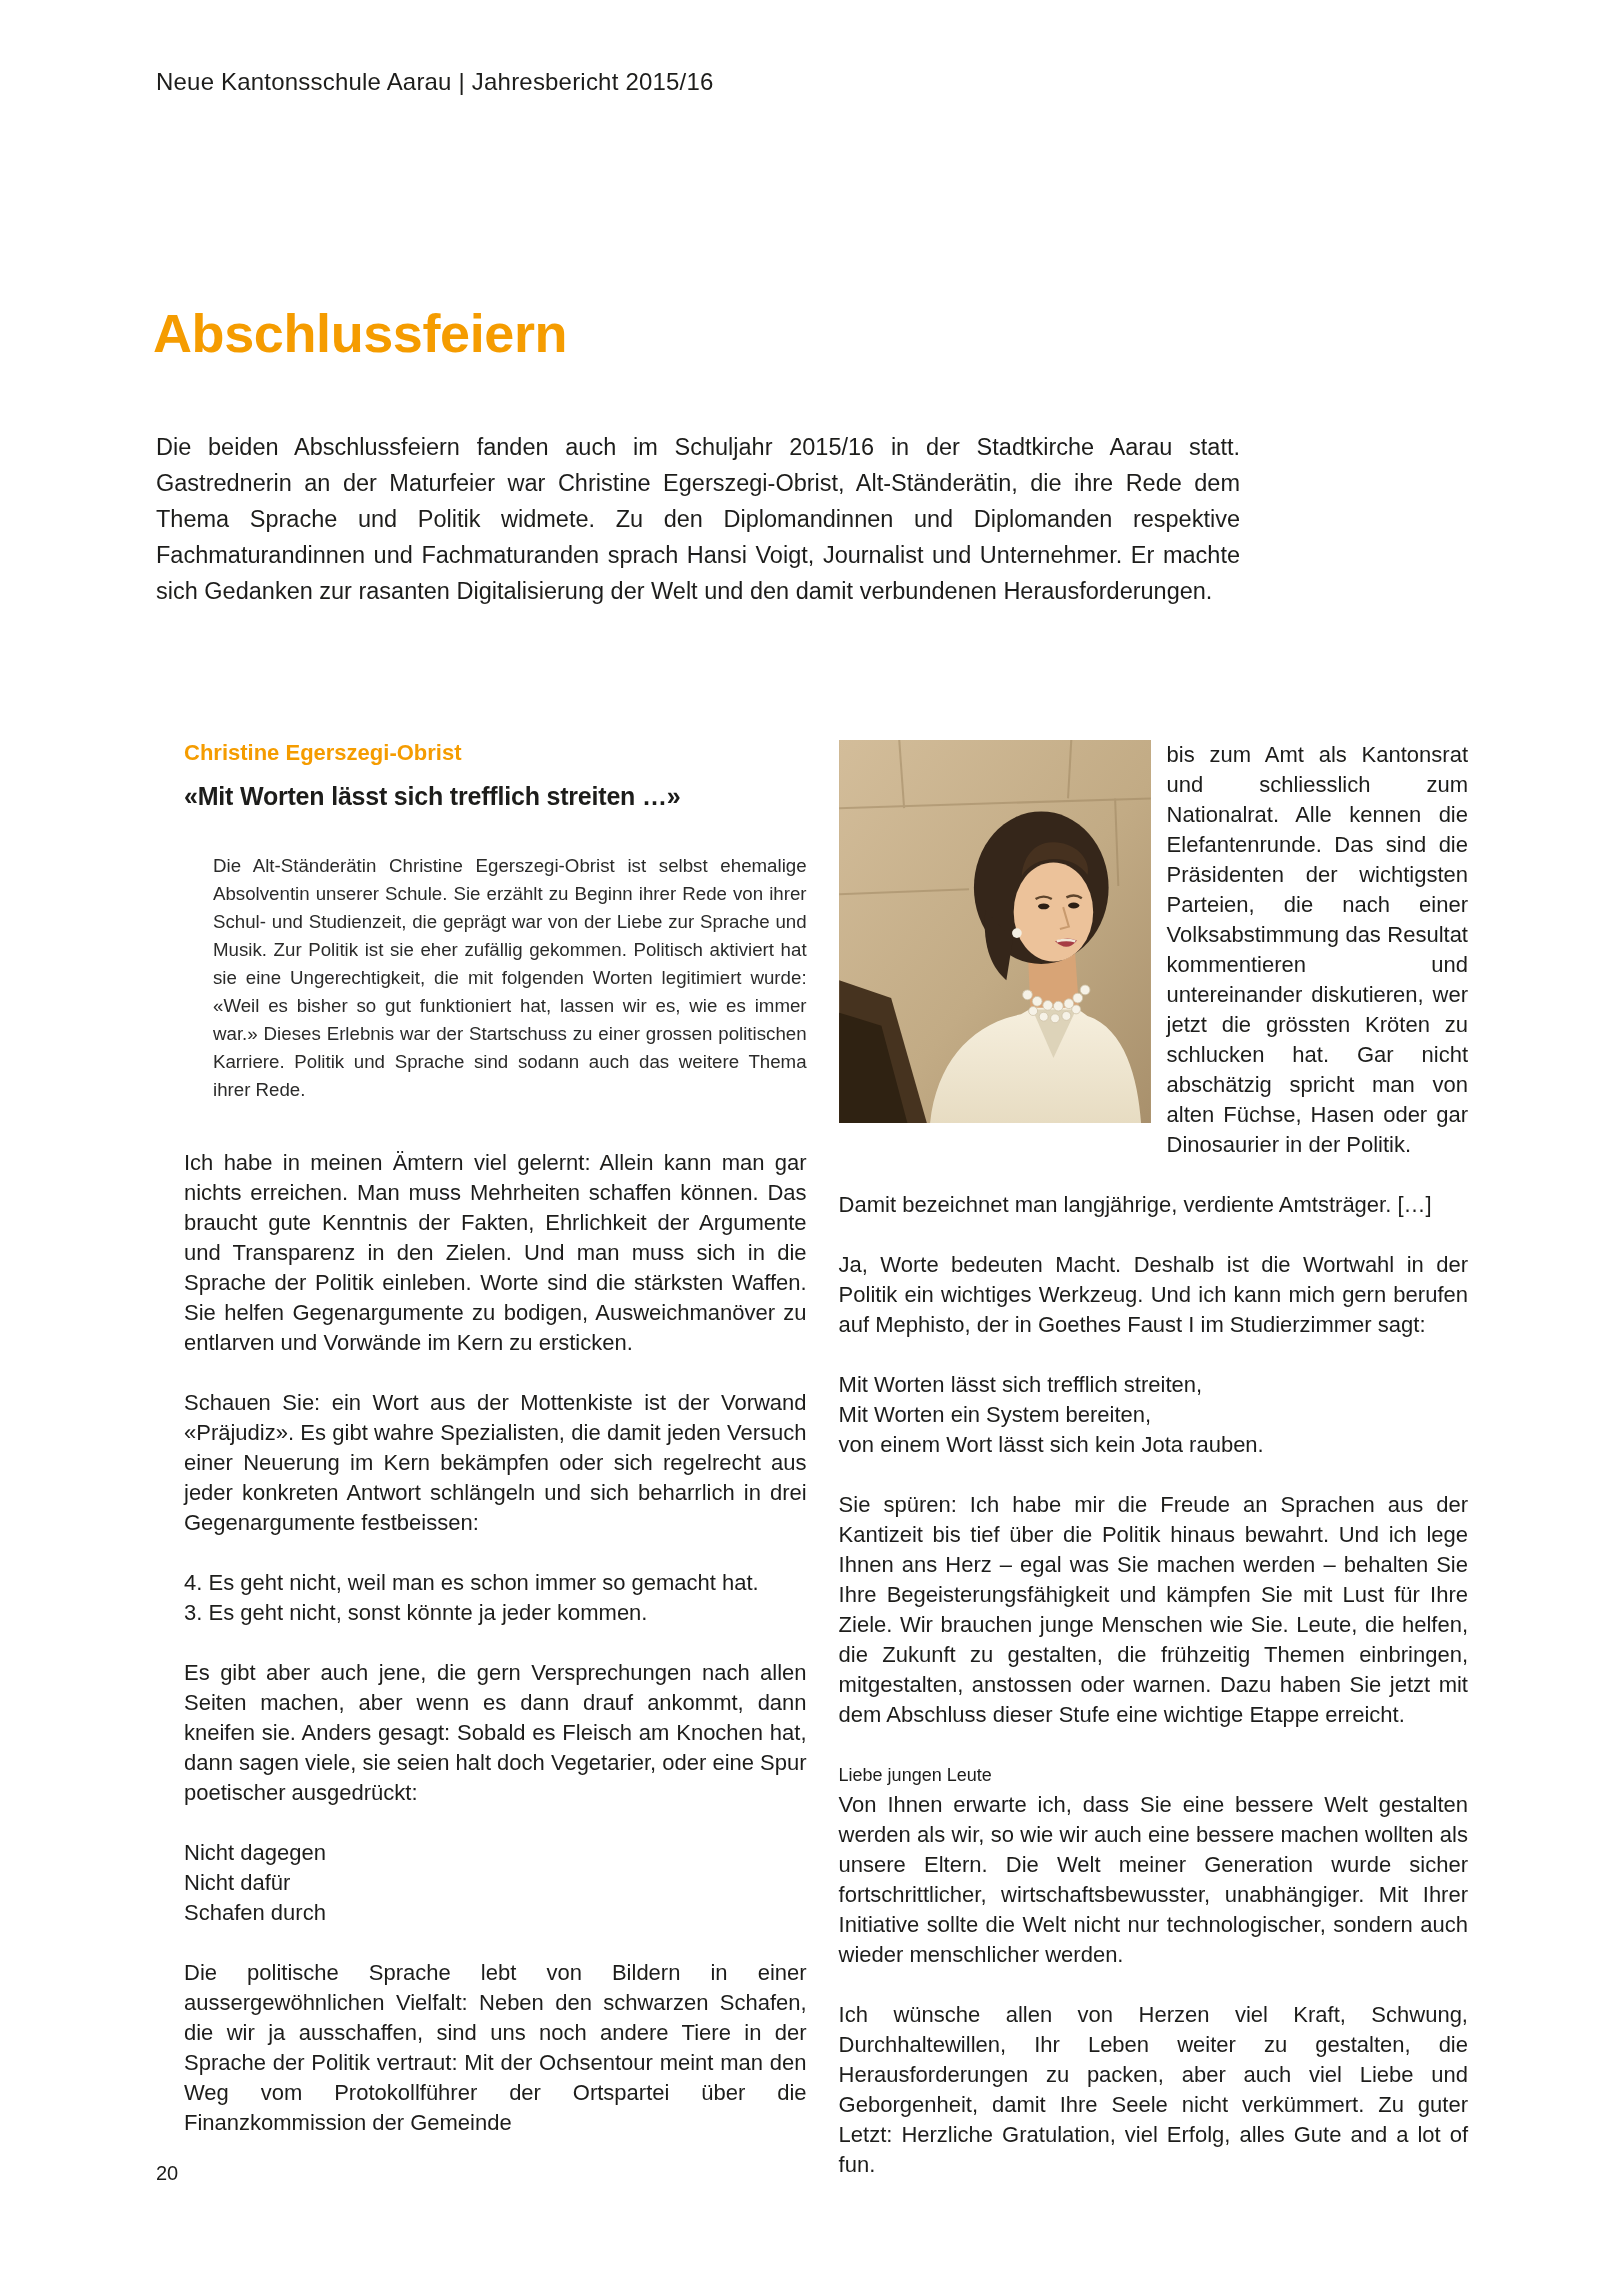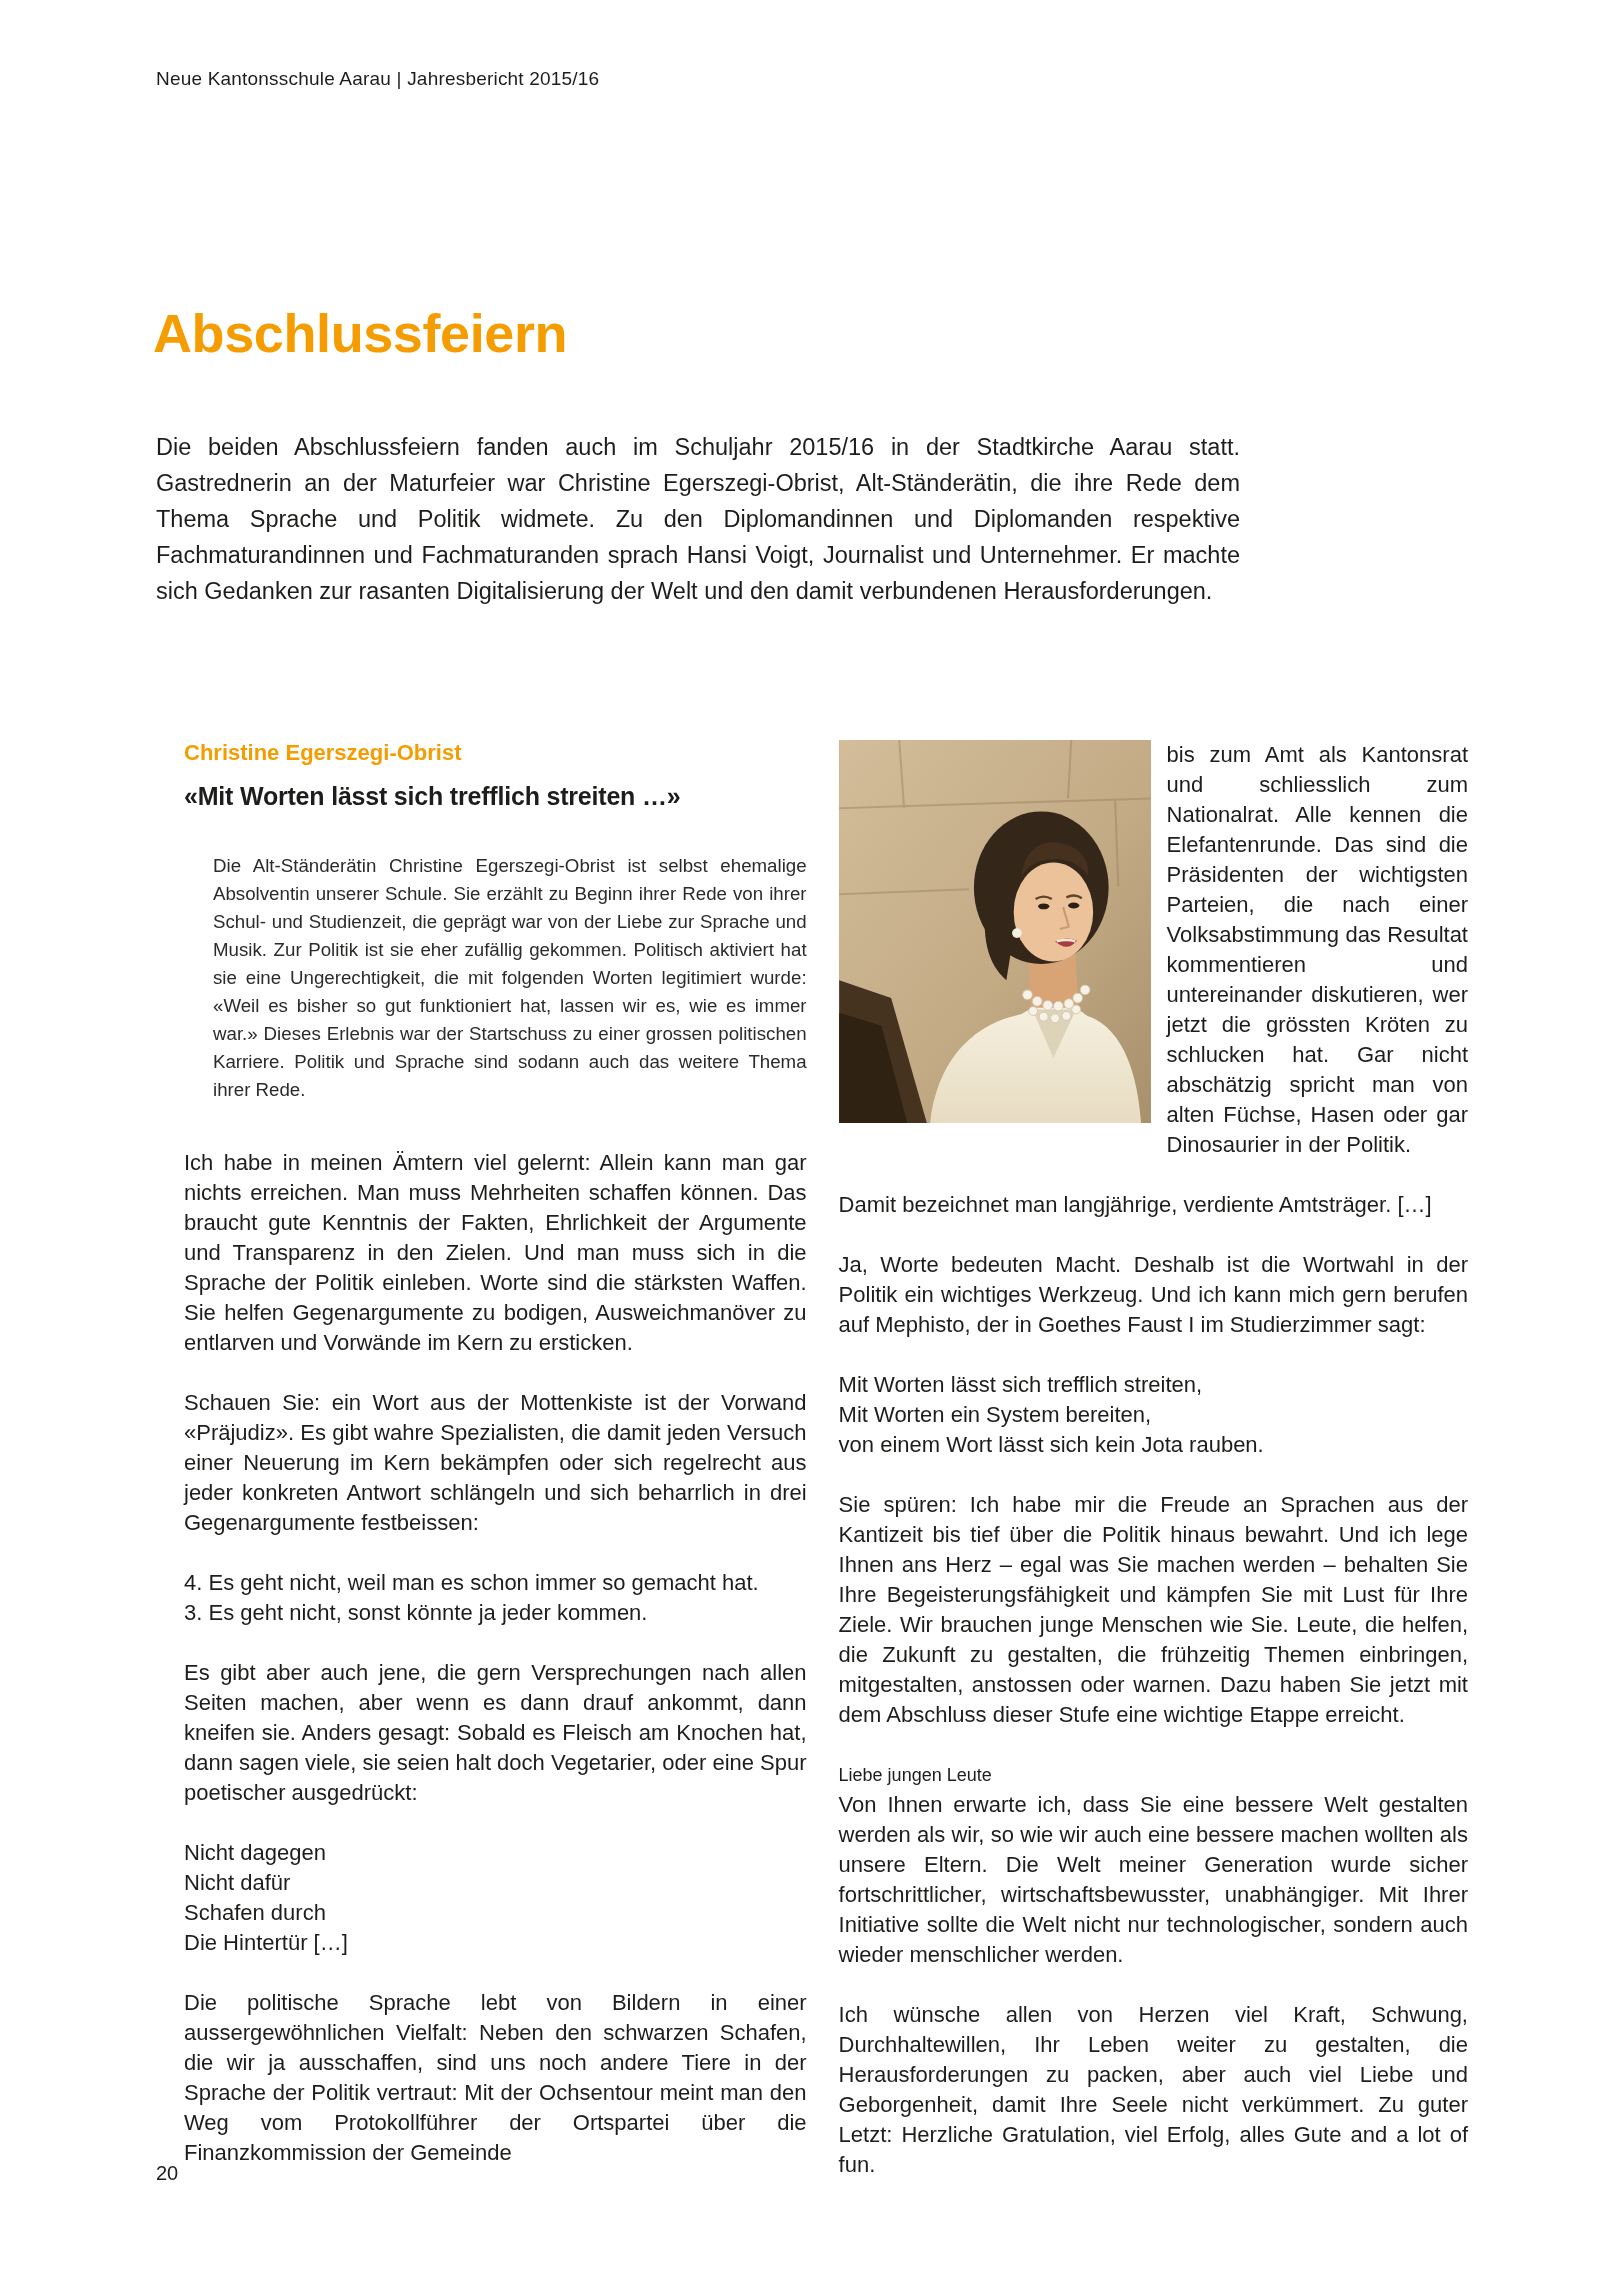--- a/index.html
+++ b/index.html
@@ -3,21 +3,21 @@
 <meta charset="utf-8">
 <style>
   * { margin:0; padding:0; box-sizing:border-box; }
   html,body { background:#ffffff; }
   .page {
     position:relative; width:1623px; height:2295px; background:#ffffff;
     font-family:"Liberation Sans", sans-serif; color:#1d1d1b; overflow:hidden;
   }
   .running-header {
     position:absolute; top:68px; left:156px;
-    font-size:19px; letter-spacing:0.2px; color:#1d1d1b;
+    font-size:24px; letter-spacing:0.2px; color:#1d1d1b;
   }
   .page-title {
     position:absolute; top:302px; left:153px;
     font-size:54px; font-weight:700; color:#f59c00; letter-spacing:-0.4px;
   }
   .lead {
     position:absolute; top:429px; left:156px; width:1084px;
     font-size:23.5px; line-height:36px; font-weight:400;
     text-align:justify; hyphens:auto;
   }
@@ -78,21 +78,20 @@
         <div>4.  Es geht nicht, weil man es schon immer so gemacht hat.</div>
         <div>3.  Es geht nicht, sonst könnte ja jeder kommen.</div>
       </div>
 
       <p class="body">Es gibt aber auch jene, die gern Versprechungen nach allen Seiten machen, aber wenn es dann drauf ankommt, dann kneifen sie. Anders gesagt: Sobald es Fleisch am Knochen hat, dann sagen viele, sie seien halt doch Vegetarier, oder eine Spur poetischer ausgedrückt:</p>
 
       <div class="verse">
         <div>Nicht dagegen</div>
         <div>Nicht dafür</div>
         <div>Schafen durch</div>
-        <div>Die Hintertür […]</div>
       </div>
 
       <p class="body">Die politische Sprache lebt von Bildern in einer aussergewöhnlichen Vielfalt: Neben den schwarzen Schafen, die wir ja ausschaffen, sind uns noch andere Tiere in der Sprache der Politik vertraut: Mit der Ochsentour meint man den Weg vom Protokollführer der Ortspartei über die Finanzkommission der Gemeinde</p>
     </div>
 
     <div class="col-right">
 
       <div class="photo" title="Christine Egerszegi-Obrist">
         <svg width="312" height="383" viewBox="0 0 384 472" xmlns="http://www.w3.org/2000/svg">
           <defs>

